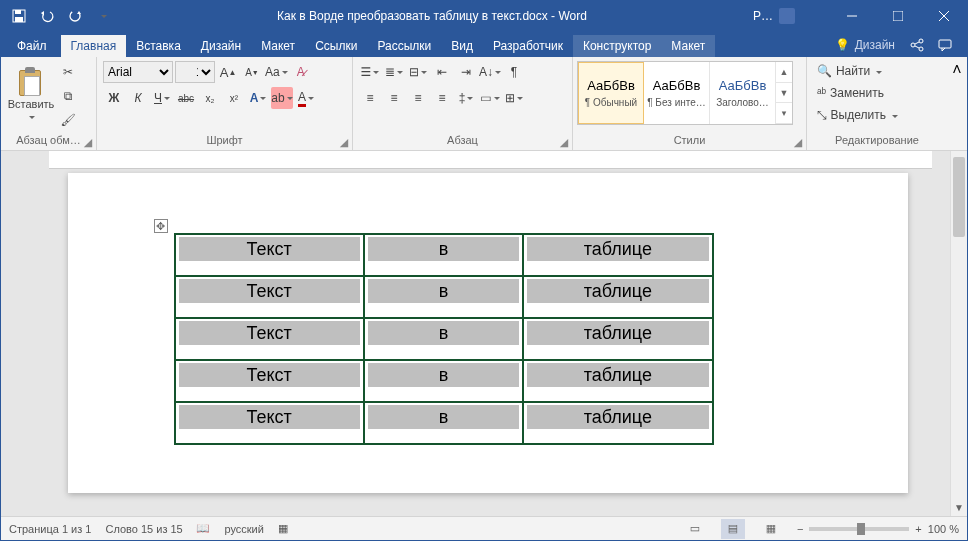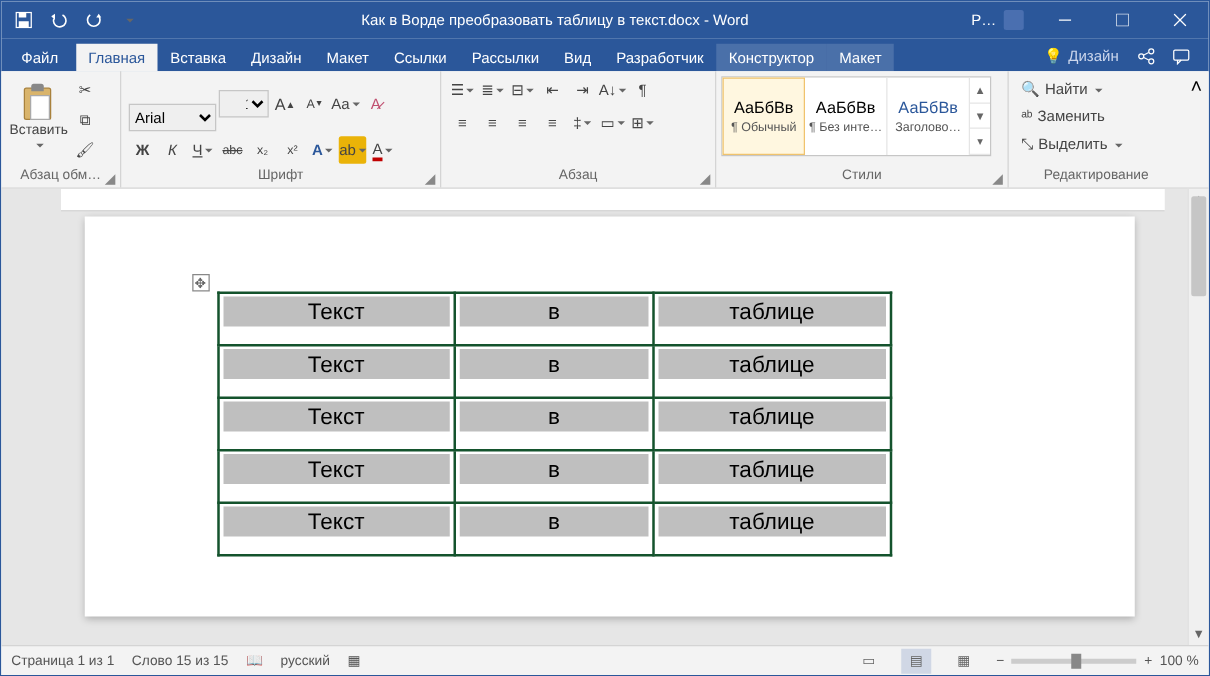--- a/index.html
+++ b/index.html
@@ -1,19 +1,19 @@
 <!DOCTYPE html>
 <html><head>
 <meta charset="utf-8">
 <style>
   * { box-sizing: border-box; margin: 0; padding: 0; font-family: "Segoe UI", Tahoma, sans-serif; }
   body { width: 968px; height: 541px; background: #fff; border: 1px solid #2b579a; overflow: hidden; display: flex; flex-direction: column; }
   
   
-  .titlebar { background: #2b579a; color: #fff; height: 30px; display: flex; align-items: center; font-size: 12px; }
+  .titlebar { background: #2b579a; color: #fff; height: 30px; display: flex; align-items: center; font-size: 12px; gap: 24px; }
   .titlebar .qat { display: flex; align-items: center; gap: 4px; padding: 0 6px; }
   .titlebar .qat .qat-btn { width: 24px; height: 24px; display: flex; align-items: center; justify-content: center; cursor: pointer; color: #fff; }
   .titlebar .title { flex: 1; text-align: center; white-space: nowrap; overflow: hidden; }
   .titlebar .user { padding: 0 10px; display:flex; align-items:center; gap:6px;}
   .titlebar .user .avatar{width:16px;height:16px;background:#4a6fb0;border-radius:2px;}
   .titlebar .winbtns { display: flex; }
   .titlebar .winbtns .winbtn { width: 46px; height: 30px; display: flex; align-items: center; justify-content: center; cursor: pointer; }
   .titlebar .winbtns .winbtn svg { stroke: #fff; fill: none; }
   
   
@@ -32,21 +32,21 @@
   .group-label { font-size: 11px; color: #666; text-align: center; padding: 2px 4px 4px 4px; display:flex; align-items:center; justify-content:center; position:relative;}
   .dlg-launcher{position:absolute;right:2px;bottom:2px;width:12px;height:12px;cursor:pointer;color:#888;}
   .col { display: flex; flex-direction: column; gap: 2px; }
   .row { display: flex; align-items: center; gap: 2px; }
   .btn { min-width: 22px; height: 22px; display: flex; align-items: center; justify-content: center; cursor: pointer; border-radius: 2px; color:#444; font-size:12px;}
   .bigbtn { display:flex; flex-direction:column; align-items:center; justify-content:center; width:48px; height:66px; cursor:pointer; font-size:11px; color:#444;}
   .paste-icn{width:32px;height:32px;position:relative;}
   .paste-icn .board{position:absolute;left:4px;top:4px;width:22px;height:26px;background:#d9b46b;border:1px solid #a8813c;border-radius:2px;}
   .paste-icn .clip{position:absolute;left:10px;top:1px;width:10px;height:6px;background:#888;border-radius:2px 2px 0 0;}
   .paste-icn .sheet{position:absolute;left:9px;top:10px;width:16px;height:20px;background:#fff;border:1px solid #aaa;}
-  select.fontname{width:70px;height:22px;font-size:12px;border:1px solid #c6c6c6;margin-top:22px;}
+  select.fontname{width:70px;height:22px;font-size:12px;border:1px solid #c6c6c6;}
   select.fontsize{width:40px;height:22px;font-size:12px;border:1px solid #c6c6c6;padding-left:16px;}
   .style-gallery{display:flex;border:1px solid #c6c6c6;background:#fff;height:64px;}
   .style-item{width:66px;display:flex;flex-direction:column;align-items:center;justify-content:center;border-right:1px solid #e5e5e5;cursor:pointer;padding:2px;}
   .style-item.sel{border:1px solid #f0c36d;background:#fff7e0;}
   .style-preview{font-size:13px;}
   .style-name{font-size:10px;color:#555;margin-top:4px;white-space:nowrap;overflow:hidden;max-width:62px;}
   .gallery-arrows{width:16px;display:flex;flex-direction:column;}
   .gallery-arrows div{flex:1;display:flex;align-items:center;justify-content:center;cursor:pointer;color:#666;font-size:9px;border-bottom:1px solid #e5e5e5;}
   .edit-item{display:flex;align-items:center;gap:4px;height:20px;font-size:12px;color:#444;cursor:pointer;padding:0 4px;}
   
@@ -197,21 +197,21 @@
         <div class="btn" style="color:#c05070">A̷</div>
       </div>
       <div class="row">
         <div class="btn" style="font-weight:bold">Ж</div>
         <div class="btn" style="font-style:italic">К</div>
         <div class="btn caret-down" style="text-decoration:underline">Ч</div>
         <div class="btn" style="text-decoration:line-through;font-size:10px">abc</div>
         <div class="btn" style="font-size:10px">x₂</div>
         <div class="btn" style="font-size:10px">x²</div>
         <div class="btn caret-down u" style="font-weight:bold">A</div>
-        <div class="btn caret-down" style="background:#eab308">ab</div>
+        <div class="btn caret-down" style="background:#fca5a5">ab</div>
         <div class="btn caret-down">
               <span style="border-bottom:3px solid #c00000">A</span>
             </div>
       </div>
     </div>
       </div>
     <div class="group-label">
         <span>Шрифт</span>
         <span class="dlg-launcher">◢</span>
       </div>

